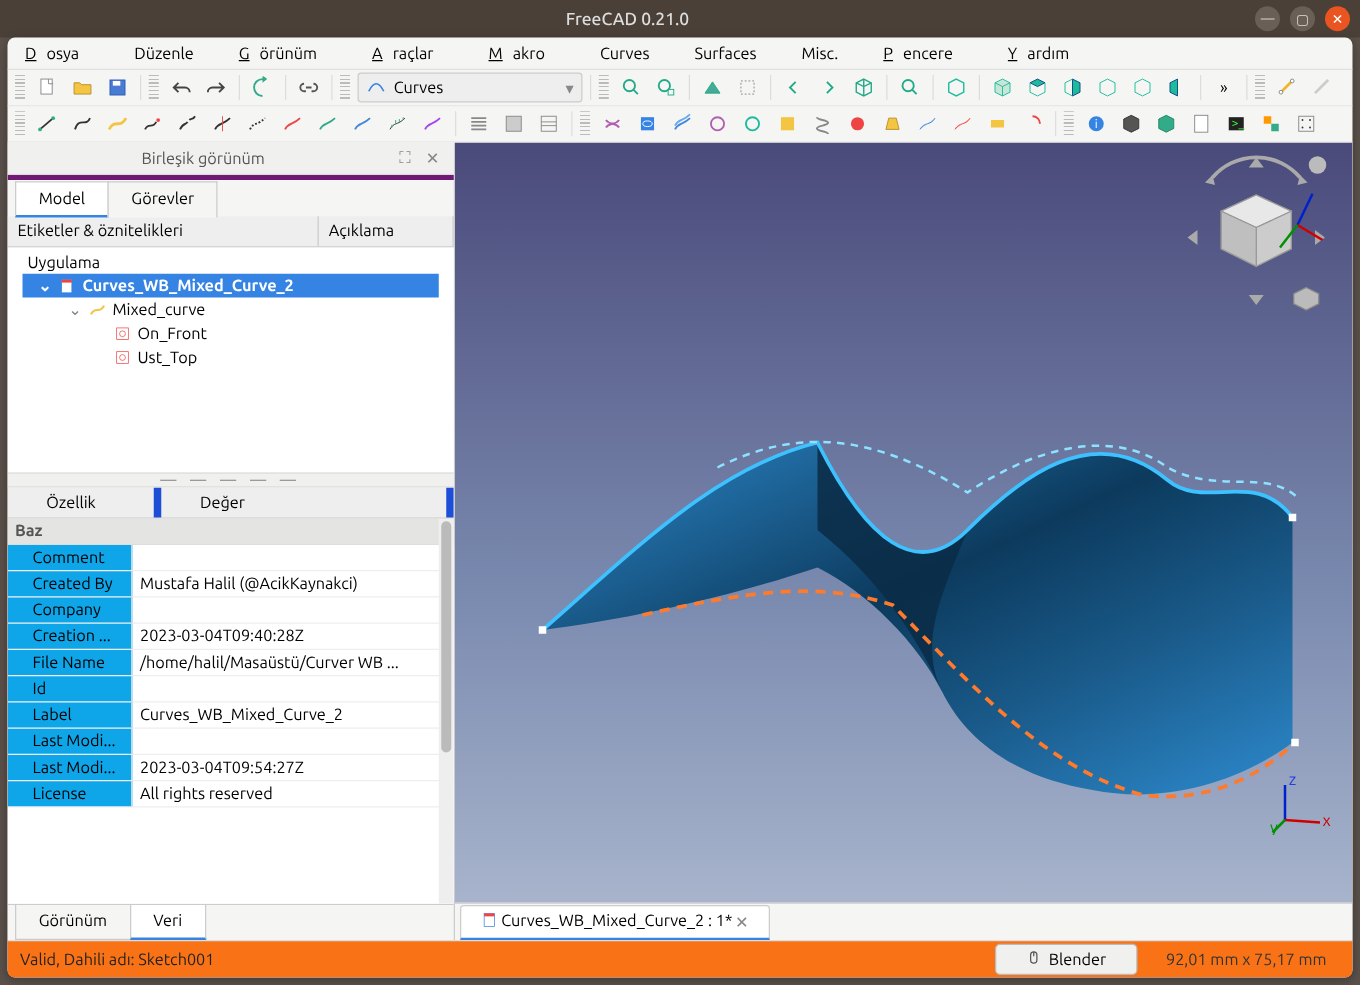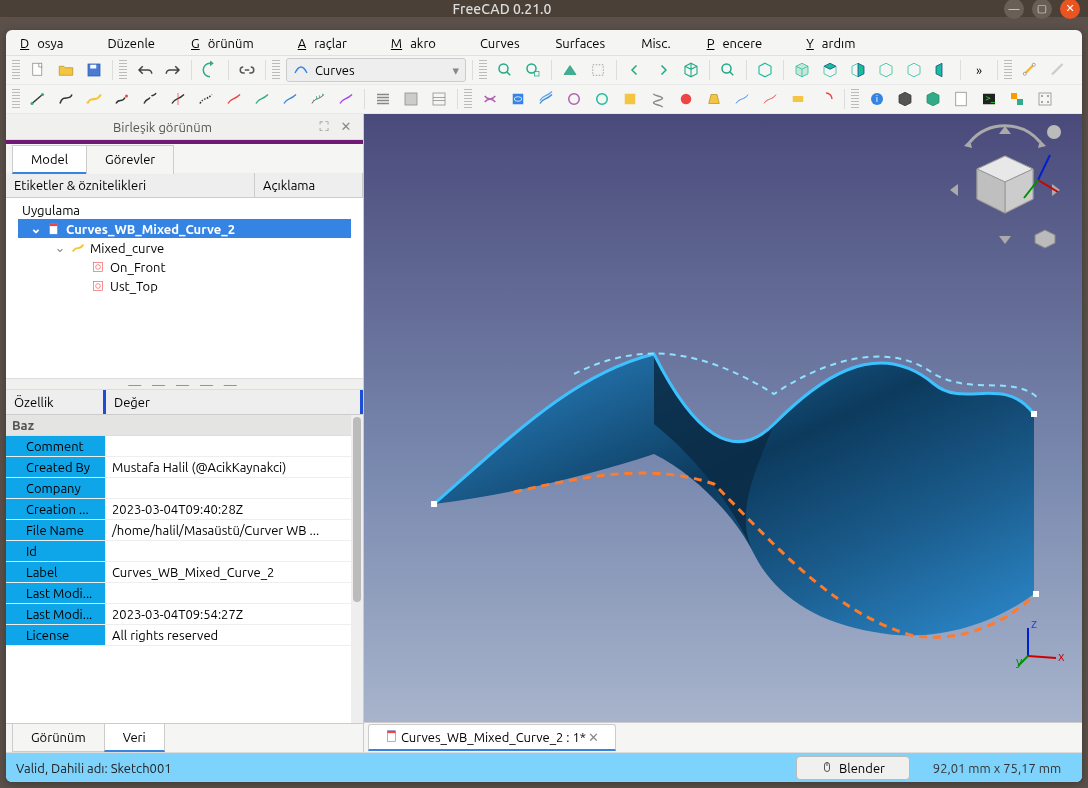--- a/index.html
+++ b/index.html
@@ -1,18 +1,18 @@
 <!DOCTYPE html>
 <html><head>
 <meta charset="utf-8">
 <style>
 * { box-sizing: border-box; margin: 0; padding: 0; font-family: "Ubuntu", "Segoe UI", sans-serif; font-size: 13px; }
 body { width: 1088px; height: 788px; background: #5b504a; overflow: hidden; }
 
-.titlebar { height: 17px; background: #4a4037; display: flex; align-items: center; padding: 0 8px; color: #ddd; justify-content: center; }
+.titlebar { height: 30px; background: #4a4037; display: flex; align-items: center; padding: 0 8px; color: #ddd; justify-content: center; }
 .titlebar .title { flex: 1; text-align: center; font-size: 14px; font-weight: 500; }
 .titlebar .win-btn { width: 20px; height: 20px; border-radius: 50%; margin-left: 8px; display: flex; align-items: center; justify-content: center; font-size: 11px; }
 .win-min, .win-max { background: #6a5f56; color: #ddd; }
 .win-close { background: #e95420; color: #fff; }
 
 .window-frame { position: absolute; left: 6px; top: 30px; right: 6px; bottom: 6px; background: #f5f5f4; border-radius: 6px; overflow: hidden; display: flex; flex-direction: column; box-shadow: 0 2px 8px rgba(0,0,0,0.3); }
 
 .menubar { height: 26px; display: flex; align-items: center; padding: 0 6px; gap: 20px; border-bottom: 1px solid #e0e0e0; }
 .menubar span { padding: 3px 8px; cursor: default; }
 .menubar span u { text-decoration: underline; }
@@ -48,21 +48,21 @@
 .tree-row .exp { width: 12px; text-align: center; color: #888; }
 .tree-row.sel .exp { color: #fff; }
 .tree-row .ic { width: 16px; height: 16px; display: flex; align-items: center; justify-content: center; }
 .tree-row.bold { font-weight: 600; color: #3584e4; }
 .tree-row.sel.bold { color: #fff; }
 
 .splitter-h { height: 12px; display:flex; align-items:center; justify-content:center; letter-spacing:4px; color:#888; cursor: row-resize; border-top:1px solid #ddd; border-bottom:1px solid #ddd; background:#f0f0ee; }
 
 .prop-area { flex: 1; display: flex; flex-direction: column; overflow: hidden; }
 .prop-header { display: flex; background: #eee; border-bottom: 1px solid #ccc; }
-.prop-header div { padding: 5px 8px; border-right: 3px solid #1d4ed8; }
+.prop-header div { padding: 5px 8px; border-right: 6px solid #1d4ed8; margin-left: 23px; }
 .ph-attr { width: 100px; }
 .ph-val { flex: 1; }
 .prop-body { flex: 1; overflow: auto; background: #fff; position:relative; }
 .prop-scroll { position:absolute; right:0; top:0; bottom:0; width:12px; background:#eee; }
 .prop-scroll .thumb { position:absolute; left:2px; right:2px; top:2px; height:60%; background:#bbb; border-radius:4px; }
 .prop-group { background: #e4e4e2; font-weight: 600; padding: 3px 6px; border-bottom: 1px solid #ddd; color:#555; }
 .prop-row { display: flex; border-bottom: 1px solid #eee; }
 .prop-row .pn { width: 100px; padding: 3px 6px 3px 20px; border-right: 1px solid #eee; white-space: nowrap; overflow: hidden; text-overflow: ellipsis; background:#0ea5e9; }
 .prop-row .pv { flex: 1; padding: 3px 6px; white-space: nowrap; overflow: hidden; text-overflow: ellipsis; }
 
@@ -73,21 +73,21 @@
 .viewport { flex: 1; display: flex; flex-direction: column; background: #fff; }
 .view3d { flex: 1; position: relative; background: linear-gradient(to bottom, #4a4a7a 0%, #7b8bb0 60%, #a8b4cc 100%); overflow: hidden; }
 
 .navcube { position: absolute; right: 12px; top: 6px; width: 130px; height: 130px; }
 .axis-triad { position: absolute; right: 16px; bottom: 54px; width: 50px; height: 50px; }
 
 .doc-tabs { height: 30px; display: flex; align-items: center; border-top: 1px solid #ccc; padding: 0 4px; background:#f5f5f4; }
 .doc-tab { display: flex; align-items: center; gap: 2px; padding: 4px 16px; border: 1px solid #ccc; border-bottom: 2px solid #3584e4; background: #fff; border-radius: 3px 3px 0 0; }
 .doc-tab .x { color: #888; }
 
-.statusbar { height: 30px; display: flex; align-items: center; padding: 0 10px; border-top: 1px solid #ddd; gap: 12px; background:#7dd3fc; }
+.statusbar { height: 30px; display: flex; align-items: center; padding: 0 10px; border-top: 1px solid #ddd; gap: 12px; background:#f97316; }
 .statusbar .msg { flex: 1; color: #222; }
 .status-btn { border: 1px solid #bbb; border-radius: 4px; padding: 3px 24px; background: #f0f0ee; display:flex; align-items:center; gap:6px; }
 .status-dim { color: #333; min-width: 150px; text-align: center; }
 </style>
 </head>
 <body>
 
 <div class="titlebar">
   <span class="title">FreeCAD 0.21.0</span>
   <span class="win-btn win-min">—</span>

